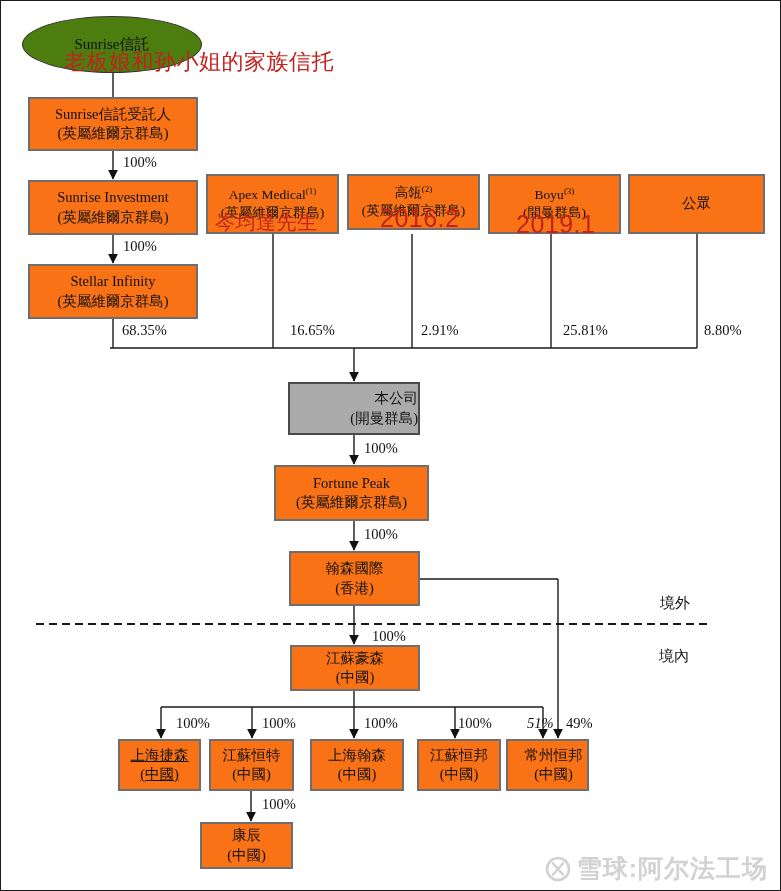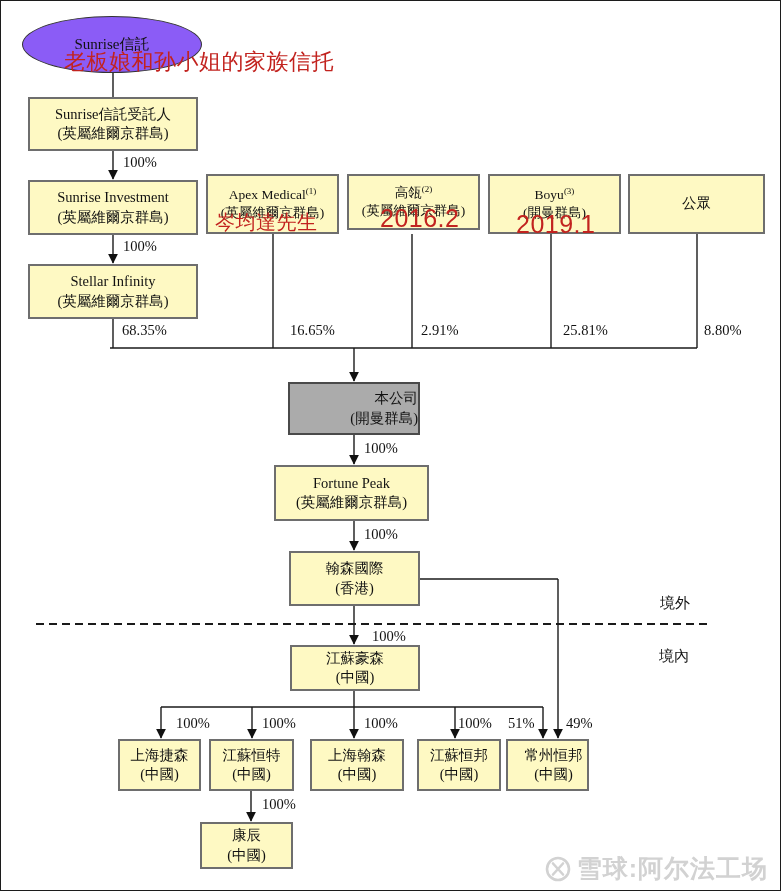--- a/index.html
+++ b/index.html
@@ -16,34 +16,34 @@
     background:#fff;
     font-family:"Liberation Serif","DejaVu Serif",serif;
     color:#111;
     overflow:hidden;
   }
   svg.lines{position:absolute;left:0;top:0;width:781px;height:891px;}
   .box{
     position:absolute;
     box-sizing:border-box;
     border:2px solid #6e6e6e;
-    background:#fef9c3;
+    background:#f97316;
     display:flex;flex-direction:column;
     align-items:center;justify-content:center;
     text-align:center;
     font-size:14.5px;line-height:1.32;
     z-index:2;
   }
   .box.gray{background:var(--company-fill);border-color:#4a4a4a;}
   .ellipse{
     position:absolute;
     box-sizing:border-box;
     border:1.5px solid #333;
     border-radius:50%;
-    background:#8b5cf6;
+    background:#4d7c0f;
     display:flex;align-items:center;justify-content:center;
     font-size:15px;
     z-index:2;
   }
   sup{font-size:9px;vertical-align:super;line-height:0;}
   .pct{
     position:absolute;
     font-size:14.5px;
     white-space:nowrap;
     z-index:3;
@@ -84,42 +84,42 @@
   #n-investment{left:27px;top:179px;width:170px;height:55px;}
   #n-stellar{left:27px;top:263px;width:170px;height:55px;}
   #n-apex{left:205px;top:173px;width:133px;height:60px;font-size:13.5px;}
   #n-hillhouse{left:346px;top:173px;width:133px;height:56px;font-size:13.5px;}
   #n-boyu{left:487px;top:173px;width:133px;height:60px;font-size:13.5px;}
   #n-public{left:627px;top:173px;width:137px;height:60px;}
   #n-company{left:287px;top:381px;width:132px;height:53px;align-items:flex-end;}
   #n-fortune{left:273px;top:464px;width:155px;height:56px;}
   #n-hansoh{left:288px;top:550px;width:131px;height:55px;}
   #n-jiangsu{left:289px;top:644px;width:130px;height:46px;}
-  #n-jiesen{left:117px;top:738px;width:83px;height:52px;}
+  #n-jiesen{left:117px;top:738px;width:83px;height:52px;text-decoration:underline;}
   #n-hengte{left:208px;top:738px;width:85px;height:52px;}
   #n-shhansen{left:309px;top:738px;width:94px;height:52px;text-align:center;}
   #n-hengbang{left:416px;top:738px;width:84px;height:52px;}
   #n-changzhou{left:505px;top:738px;width:83px;height:52px;padding-left:12px;}
   #n-kangchen{left:199px;top:821px;width:93px;height:47px;}
   
   #p-t1{left:122px;top:153px;}
   #p-t2{left:122px;top:237px;}
   #p-stellar{left:121px;top:321px;}
   #p-apex{left:289px;top:321px;}
   #p-hill{left:420px;top:321px;}
   #p-boyu{left:562px;top:321px;}
   #p-public{left:703px;top:321px;}
   #p-cf{left:363px;top:439px;}
   #p-fh{left:363px;top:525px;}
   #p-hj{left:371px;top:627px;}
   #p-s1{left:175px;top:714px;}
   #p-s2{left:261px;top:714px;}
   #p-s3{left:363px;top:714px;}
   #p-s4{left:457px;top:714px;}
-  #p-51{left:507px;top:714px;}
+  #p-51{left:526px;top:714px;font-style:italic;}
   #p-49{left:565px;top:714px;}
   #p-k{left:261px;top:795px;}
   #r-out{left:659px;top:593px;}
   #r-in{left:658px;top:646px;}
 </style>
 </head>
 <body>
 
 <div class="canvas">
 

